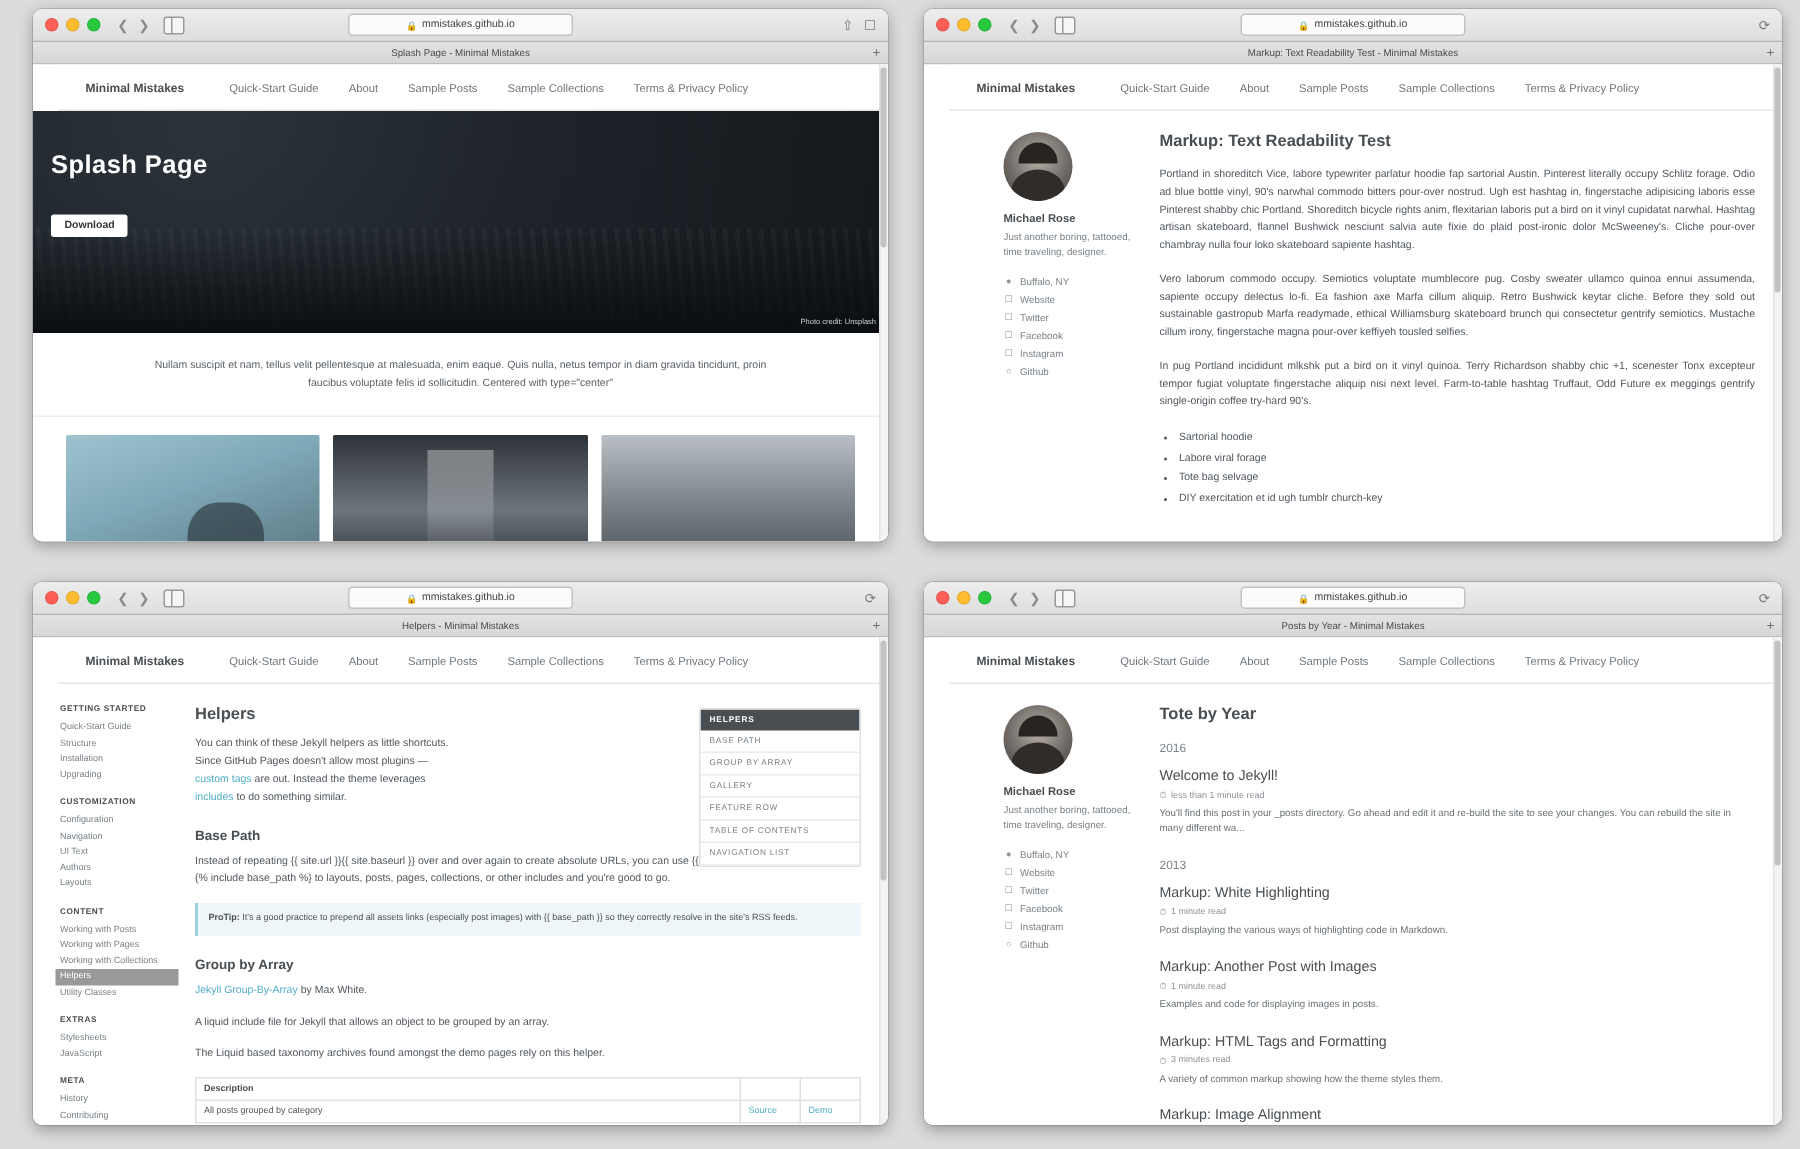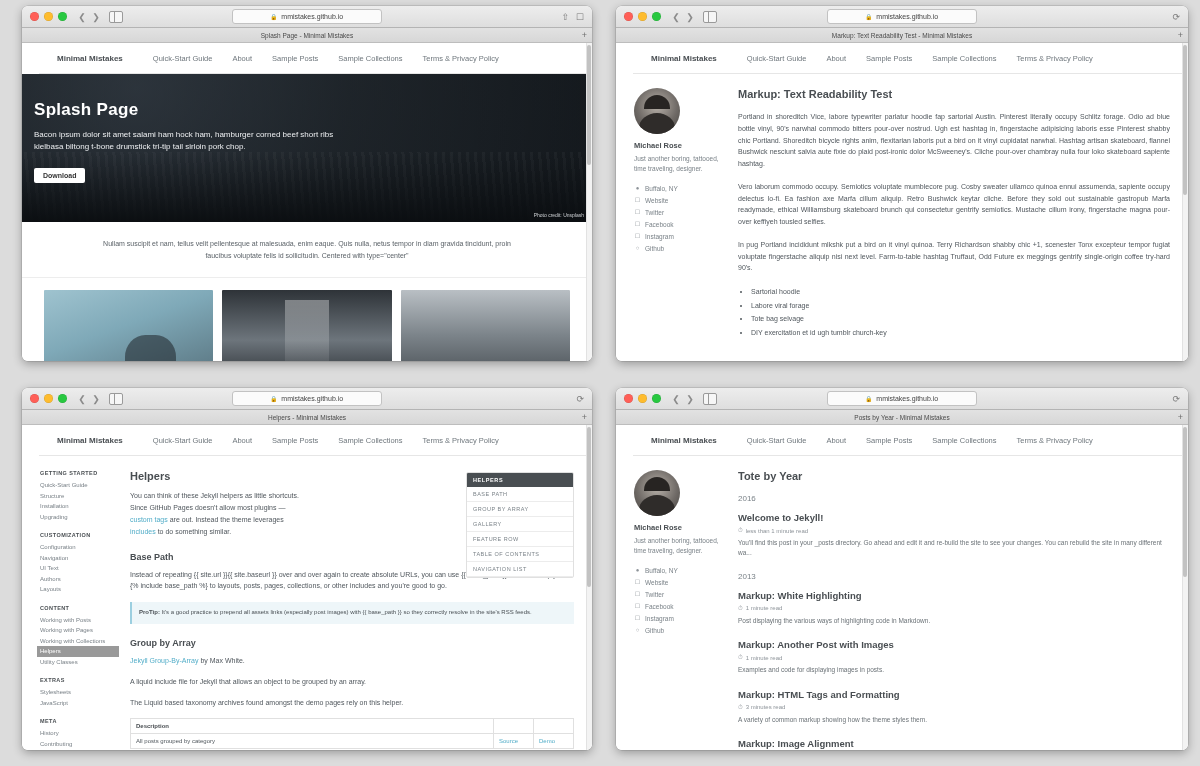--- a/index.html
+++ b/index.html
@@ -141,21 +141,21 @@
   .gallery { display: flex; gap: 9px; padding: 12px 22px; }
   .gallery .ph { flex: 1; height: 100px; border-radius: 1px; }
   .ph1 { background: linear-gradient(160deg,#9fc3cf 0%, #7fa9b8 40%, #546d78 100%); position: relative; }
   .ph1:after{content:"";position:absolute;right:22%;bottom:0;width:30%;height:55%;background:rgba(30,35,40,.55);border-radius:40% 40% 0 0;}
   .ph2 { background: linear-gradient(180deg,#2e3338 0%, #6d757c 50%, #1e2226 100%); position: relative;}
   .ph2:after{content:"";position:absolute;left:50%;top:10%;transform:translateX(-50%);width:26%;height:80%;background:linear-gradient(180deg,rgba(255,255,255,.35),rgba(255,255,255,0));}
   .ph3 { background: linear-gradient(180deg,#b9bfc4 0%, #7c848a 45%, #3d4348 100%);}
 
   
   .content-wrap { display: flex; padding: 14px 18px 0 18px; gap: 18px; }
-  .author { width: 86px; flex: none; }
+  .author { width: 86px; flex: none; margin-left: 35px; }
   .avatar {
     width: 46px; height: 46px; border-radius: 50%;
     background: radial-gradient(circle at 50% 38%, #b9b2aa 0%, #6f6a66 55%, #403d3a 100%);
     position: relative; overflow: hidden; margin-bottom: 7px;
   }
   .avatar:after{
     content:""; position:absolute; left:50%; top:54%; transform:translateX(-50%);
     width:36px; height:30px; border-radius:50% 50% 0 0; background:#2f2c2a;
   }
   .avatar:before{
@@ -196,21 +196,21 @@
     background: #eef6f9; border-left: 2px solid #9ccfe0;
     font-size: 6px; color: #4a5055; padding: 6px 7px; line-height: 1.6;
     margin: 10px 0;
   }
   .table { width: 100%; border-collapse: collapse; font-size: 6px; margin-top: 6px; }
   .table th, .table td { border: .5px solid #e0e0e0; padding: 4px 5px; text-align: left; color: #50575d; }
   .table th { background: #fff; font-weight: bold; color: #494e52; }
 
   
   .year { font-size: 8px; color: #7a8288; margin: 12px 0 9px 0; }
-  .post-t { font-size: 9.5px; font-weight: bold; color: #494e52; margin: 0 0 4px 0; }
+  .post-t { font-size: 9.5px; font-weight: normal; color: #494e52; margin: 0 0 4px 0; }
   .post-m { font-size: 6px; color: #8d9399; margin: 0 0 4px 0; display: flex; gap: 3px; align-items: center; }
   .post-x { font-size: 6.5px; color: #6b7277; line-height: 1.6; margin: 0 0 13px 0; }
 </style>
 </head>
 <body>
 
 <div class="grid">
 
   <div class="win w1">
     <div class="chrome">
@@ -243,21 +243,20 @@
         <div class="mast-links">
           <a>Quick-Start Guide</a>
           <a>About</a>
           <a>Sample Posts</a>
           <a>Sample Collections</a>
           <a>Terms &amp; Privacy Policy</a>
         </div>
       </div>
       <div class="hero">
         <h1>Splash Page</h1>
-        <p>Bacon ipsum dolor sit amet salami ham hock ham, hamburger corned beef short ribs kielbasa biltong t-bone drumstick tri-tip tail sirloin pork chop.</p>
         <div class="dl-btn">Download</div>
         <div class="credit">Photo credit: Unsplash</div>
       </div>
       <div class="intro">Nullam suscipit et nam, tellus velit pellentesque at malesuada, enim eaque. Quis nulla, netus tempor in diam gravida tincidunt, proin faucibus voluptate felis id sollicitudin. Centered with type="center"</div>
       <div class="gallery">
         <div class="ph ph1"></div>
         <div class="ph ph2"></div>
         <div class="ph ph3"></div>
       </div>
       <div class="scrollbar">

